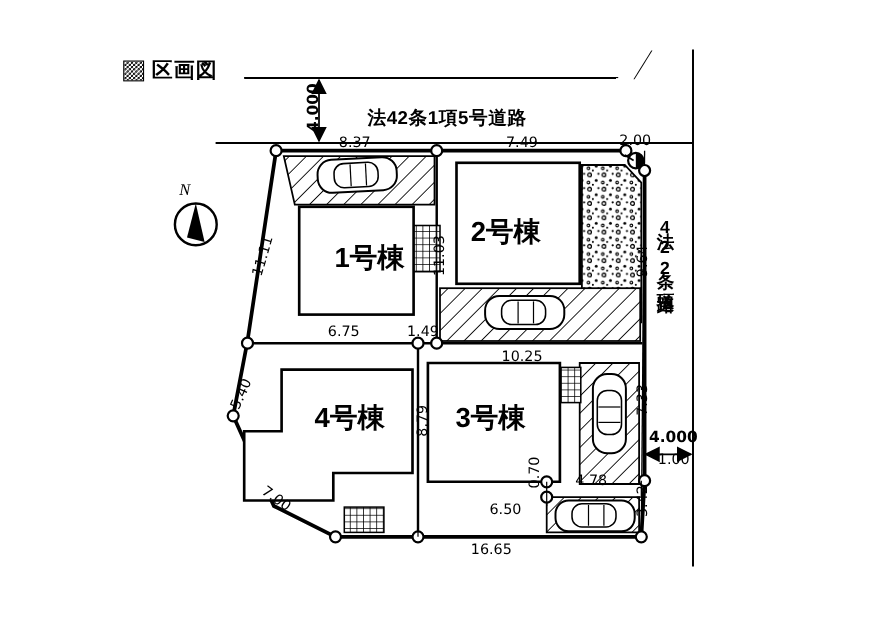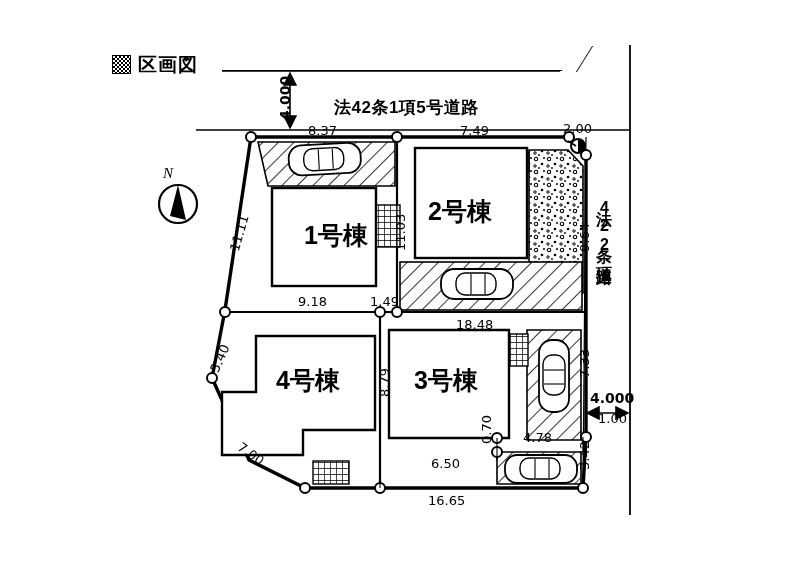--- a/index.html
+++ b/index.html
@@ -292,40 +292,40 @@
   <path d="M26,17 L34,52 L18,48 Z" fill="#000"></path>
 </svg>
 <div class="lbl n-letter" style="left:163px; top:166px;">N</div>
 
 <div class="lbl road-h" style="left:334px; top:99px;text-align:right;">法42条1項5号道路</div>
 <div class="lbl road-v" style="left:596px; top:198px;">法42条2項道路</div>
 
 <div class="lbl bldg" style="left:280px; top:223px;margin-left:24px;">1号棟</div>
 <div class="lbl bldg" style="left:428px; top:199px;">2号棟</div>
 <div class="lbl bldg" style="left:414px; top:368px;">3号棟</div>
-<div class="lbl bldg" style="left:276px; top:368px;text-align:right;">4号棟</div>
+<div class="lbl bldg" style="left:286px; top:368px;text-align:right;">4号棟</div>
 
 <div class="lbl dim-b rot90" style="left:278px; top:120px;">4.000</div>
 <div class="lbl dim" style="left:308px; top:124px;">8.37</div>
 <div class="lbl dim" style="left:460px; top:124px;">7.49</div>
 <div class="lbl dim" style="left:563px; top:122px;">2.00</div>
 
 <div class="lbl dim rot90" style="left:228px; top:249px; transform:rotate(-74deg);">11.11</div>
 <div class="lbl dim rot90" style="left:208px; top:369px; transform:rotate(-66deg);">5.40</div>
 <div class="lbl dim" style="left:243px; top:440px; transform:rotate(36deg); transform-origin:left top;">7.00</div>
 
 <div class="lbl dim rot90" style="left:394px; top:251px;">11.03</div>
-<div class="lbl dim" style="left:298px; top:295px;">9.18</div>
+<div class="lbl dim" style="left:298px; top:295px;">6.75</div>
 <div class="lbl dim" style="left:370px; top:295px;">1.49</div>
-<div class="lbl dim" style="left:456px; top:318px;">18.48</div>
+<div class="lbl dim" style="left:456px; top:318px;">10.25</div>
 
 <div class="lbl dim rot90" style="left:378px; top:397px;">8.79</div>
 
 <div class="lbl dim rot90" style="left:578px; top:252px;">9.64</div>
 <div class="lbl dim rot90" style="left:578px; top:378px;">7.33</div>
 <div class="lbl dim-b" style="left:590px; top:391px;">4.000</div>
 <div class="lbl dim" style="left:598px; top:412px;">1.00</div>
 <div class="lbl dim rot90" style="left:578px; top:470px;">3.42</div>
 
-<div class="lbl dim" style="left:431px; top:457px;">6.50</div>
+<div class="lbl dim" style="left:445px; top:457px;">6.50</div>
 <div class="lbl dim rot90" style="left:480px; top:444px;">0.70</div>
 <div class="lbl dim" style="left:523px; top:431px;">4.78</div>
 <div class="lbl dim" style="left:428px; top:494px;">16.65</div>
 
 </body></html>

